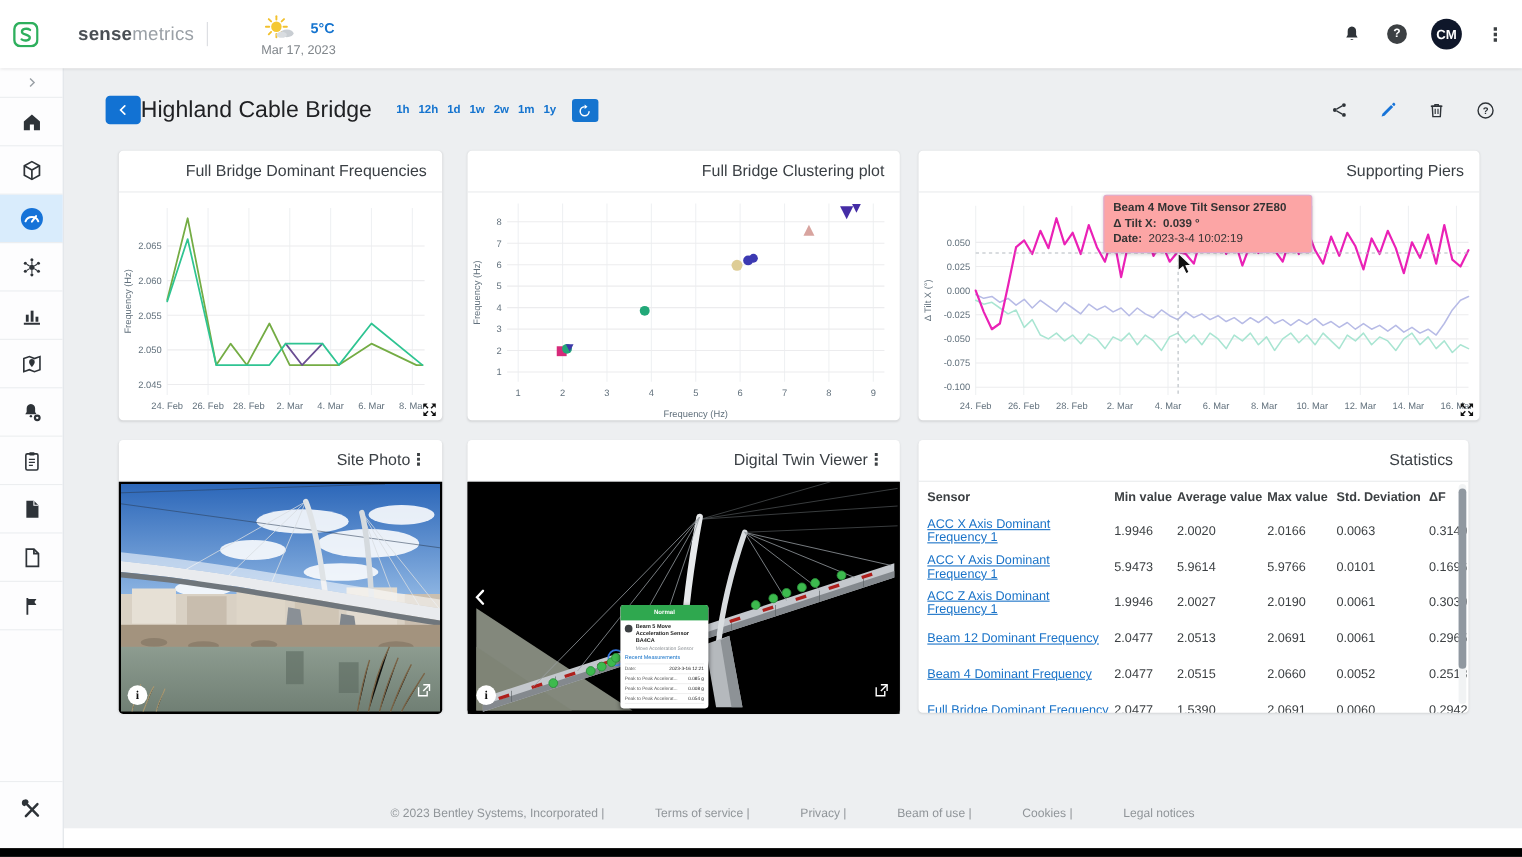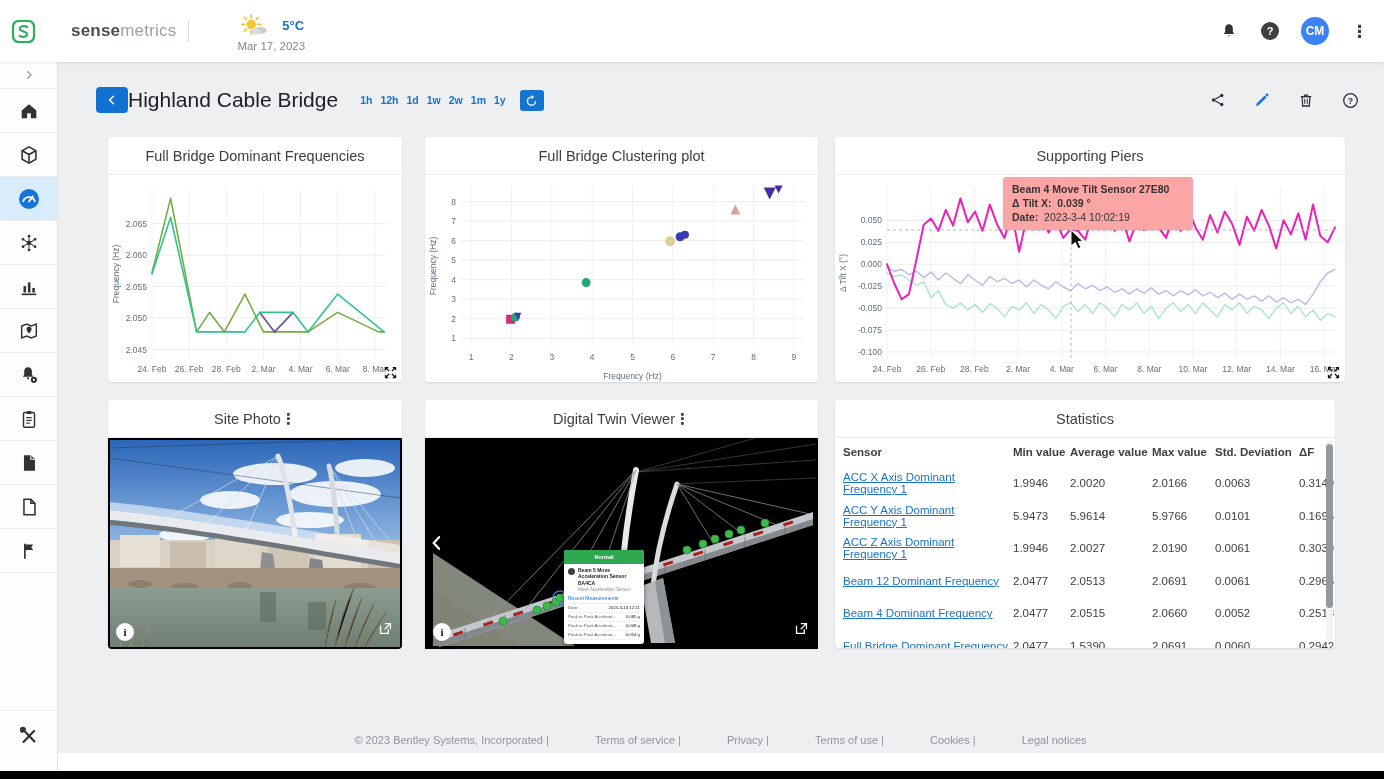--- a/index.html
+++ b/index.html
@@ -20,21 +20,21 @@
   .project-label{font-size:13px;color:#3c4043;}
   .caret{width:0;height:0;border-left:4px solid transparent;border-right:4px solid transparent;border-top:5px solid #5f6368;margin-left:4px;}
   .weather{display:flex;flex-direction:column;align-items:center;margin-left:34px;margin-top:2px;}
   .weather-top{display:flex;align-items:center;gap:14px;}
   .weather-temp{font-size:13px;font-weight:700;color:#1574cf;}
   .weather-date{font-size:11.5px;color:#80868b;margin-top:1px;}
   .top-right{margin-left:auto;display:flex;align-items:center;gap:22px;margin-right:16px;}
   .icon-btn{cursor:pointer;display:flex;align-items:center;justify-content:center;}
   .help-dot{width:18px;height:18px;border-radius:50%;background:#3c4043;color:#fff;font-size:11px;font-weight:700;
             display:flex;align-items:center;justify-content:center;}
-  .avatar{width:28px;height:28px;border-radius:50%;background:#3b82f6;color:#fff;font-size:12px;font-weight:700;
+  .avatar{width:28px;height:28px;border-radius:50%;background:#0f172a;color:#fff;font-size:12px;font-weight:700;
           display:flex;align-items:center;justify-content:center;}
   .kebab{font-size:17px;color:#3c4043;font-weight:700;letter-spacing:0;line-height:1;}
 
   
   .sidebar{position:absolute;left:0;top:62px;width:57px;height:709px;background:#fdfdfe;border-right:1px solid #dfe3e6;z-index:4;}
   .side-item{height:43px;display:flex;align-items:center;justify-content:center;border-bottom:1px solid #eceef0;cursor:pointer;}
   .side-item.small{height:26px;}
   .side-item.active{background:#d9ecfc;}
   .side-item.bottom-tool{position:absolute;bottom:10px;left:0;width:57px;border-top:1px solid #eceef0;border-bottom:none;height:50px;}
 
@@ -43,21 +43,21 @@
   .titlebar{position:absolute;left:39px;top:21px;right:24px;height:34px;display:flex;align-items:center;}
   .back-btn{width:32px;height:26px;border-radius:4px;background:#1272d3;display:flex;align-items:center;justify-content:center;cursor:pointer;}
   .page-title{font-size:21px;color:#202124;margin-left:21px;}
   .ranges{display:flex;gap:8px;margin-left:22px;align-items:center;}
   .range-btn{font-size:10.5px;font-weight:700;color:#1574cf;cursor:pointer;}
   .timer-btn{width:24px;height:21px;border-radius:3px;background:#1574cf;display:flex;align-items:center;justify-content:center;margin-left:6px;cursor:pointer;}
   .title-icons{margin-left:auto;display:flex;align-items:center;gap:26px;}
 
   
   .panel{position:absolute;background:#fff;border-radius:4px;box-shadow:0 1px 2px rgba(0,0,0,.10);}
-  .panel-head{height:37px;display:flex;align-items:center;justify-content:center;padding:0 14px;border-bottom:1px solid #e9ebed;}
+  .panel-head{height:37px;display:flex;align-items:center;justify-content:flex-end;padding:0 14px;border-bottom:1px solid #e9ebed;}
   .panel-title{font-size:14.5px;color:#3a3f44;}
   .panel-kebab{font-size:15px;color:#3c4043;font-weight:700;cursor:pointer;line-height:1;}
   .panel-body{position:relative;}
   .panel-body.dark{background:#000;border-radius:0 0 4px 4px;}
 
   .expand-icon{position:absolute;right:4px;bottom:3px;cursor:pointer;}
 
   
   .piers-tip{position:absolute;left:168px;top:2px;width:172px;background:#fca5a5;border:1px solid #dfa8cd;
              border-radius:3px;padding:4px 8px;font-size:10.5px;line-height:1.35;color:#333;z-index:3;
@@ -791,18 +791,18 @@
               <div class="cell">0.0060</div>
               <div class="cell">0.2942</div>
             </div>
           </div>
       </div>
       <div class="vscroll">
           <div class="thumb"></div>
         </div>
     </section>
 
-    <div class="content-footer"><span id="footer-line"><span>© 2023 Bentley Systems, Incorporated</span><span>  |  </span><span class="flink">Terms of service</span><span>  |  </span><span class="flink">Privacy</span><span>  |  </span><span class="flink">Terms of use</span><span>  |  </span><span class="flink">Cookies</span><span>  |  </span><span class="flink">Legal notices</span></span></div>
+    <div class="content-footer"><span id="footer-line"><span>© 2023 Bentley Systems, Incorporated</span><span>  |  </span><span class="flink">Terms of service</span><span>  |  </span><span class="flink">Privacy</span><span>  |  </span><span class="flink">Beam of use</span><span>  |  </span><span class="flink">Cookies</span><span>  |  </span><span class="flink">Legal notices</span></span></div>
     <div class="white-strip"></div>
   </main>
 
   <div class="bottom-black"></div>
 </div>
 
 </body></html>

